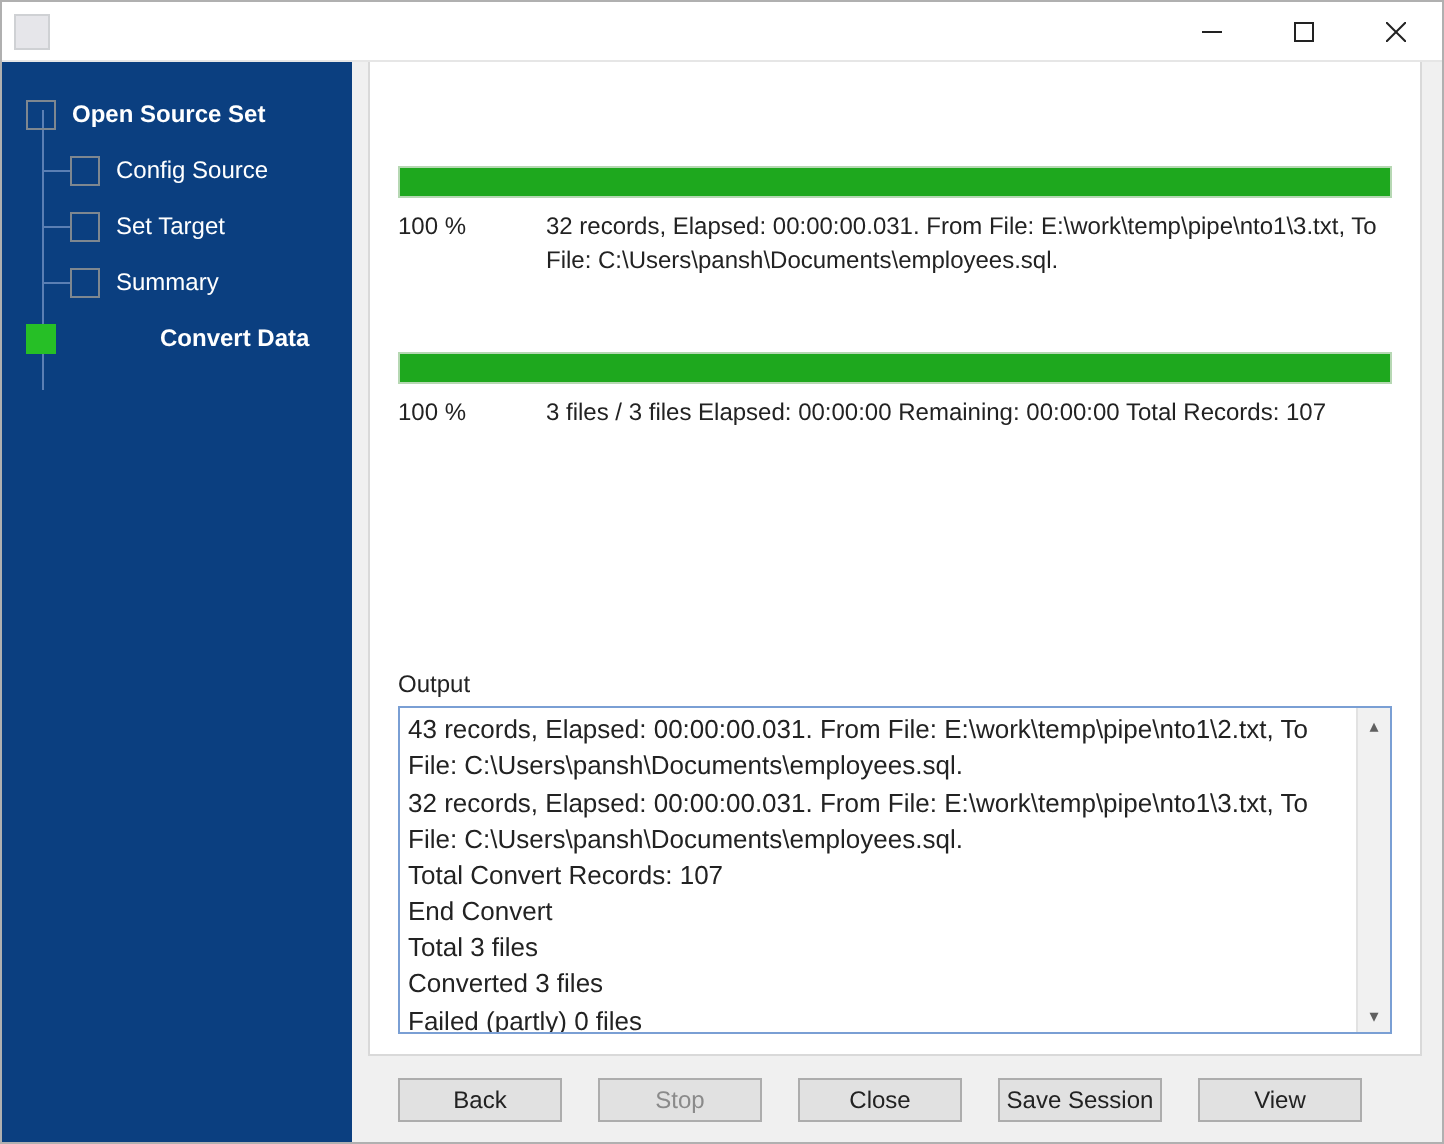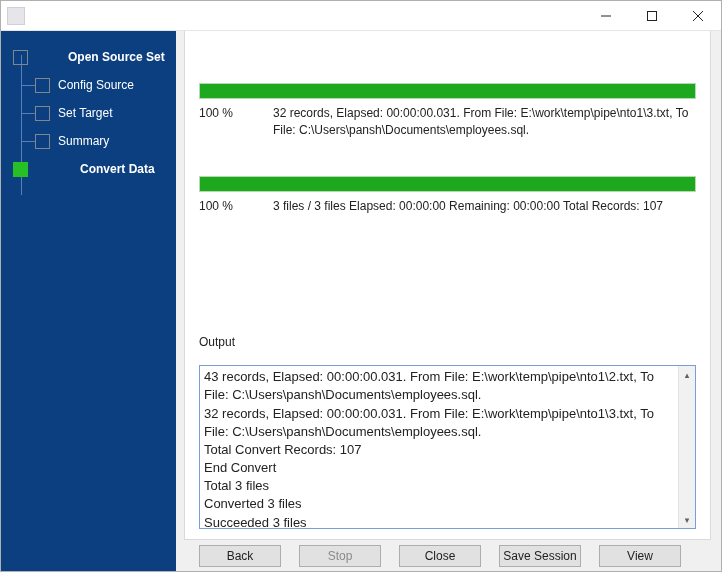--- a/index.html
+++ b/index.html
@@ -82,21 +82,21 @@
       background: #5b7fb4;
     }
     .tree-item .box {
       width: 15px; height: 15px;
       border: 1px solid #7e8790;
       margin-right: 8px;
       display: inline-block;
       background: transparent;
     }
     .tree-item.active .box { background: #26bf26; border-color:#26bf26; }
-    .tree-item.root { padding-left: 6px; font-weight: bold; gap: 32px; }
+    .tree-item.root { padding-left: 6px; font-weight: bold; }
     .tree-item.child { padding-left: 28px; }
     .tree-item.child .connector-h { left: 14px; width: 14px; top: 14px; }
     .tree-item.last { padding-left: 6px; font-weight: bold; }
     .tree-item span.txt { font-size: 12px; }
     .tree-item.active span.txt { font-weight: bold; margin-left: 44px; }
     
     .main {
       flex: 1;
       background: #f0f0f0;
       display: flex;
@@ -127,21 +127,21 @@
     }
     .prog-pct {
       width: 74px;
       flex-shrink: 0;
     }
     .prog-text { flex: 1; }
     .output-label {
       margin-top: 120px;
       font-size: 12px;
       color: #222;
-      margin-bottom: 16px;
+      margin-bottom: 4px;
     }
     .output-box {
       border: 1px solid #7a9fd4;
       height: 164px;
       position: relative;
       background: #fff;
       display: flex;
     }
     .output-text {
       flex: 1;
@@ -267,21 +267,20 @@
 
         <div class="output-label">Output</div>
         <div class="output-box">
           <div class="output-text">
             <div>43 records,   Elapsed: 00:00:00.031.   From File: E:\work\temp\pipe\nto1\2.txt,   To File: C:\Users\pansh\Documents\employees.sql.</div>
             <div>32 records,   Elapsed: 00:00:00.031.   From File: E:\work\temp\pipe\nto1\3.txt,   To File: C:\Users\pansh\Documents\employees.sql.</div>
             <div>Total Convert Records: 107</div>
             <div>End Convert</div>
             <div>Total 3 files</div>
             <div>Converted 3 files</div>
-            <div>Succeeded 3 files</div>
             <div>Failed (partly) 0 files</div>
 
           </div>
           <div class="scrollbar-v">
             <div class="scroll-arrow">▴</div>
             <div class="scroll-arrow">▾</div>
           </div>
         </div>
 
       </div>

